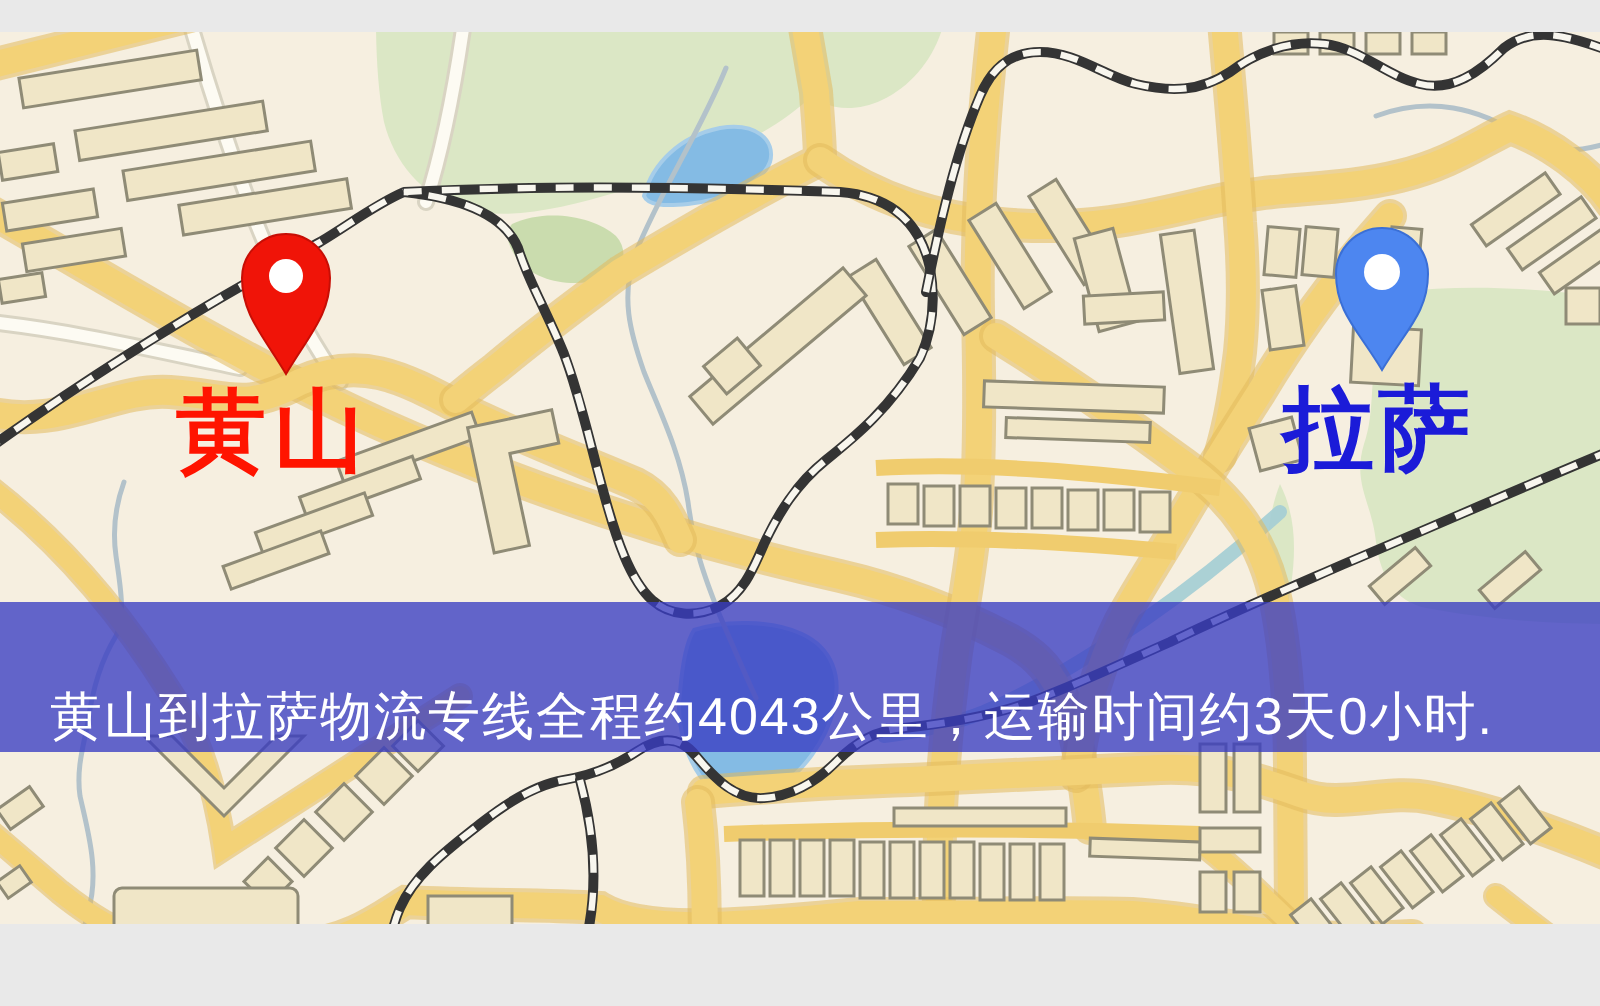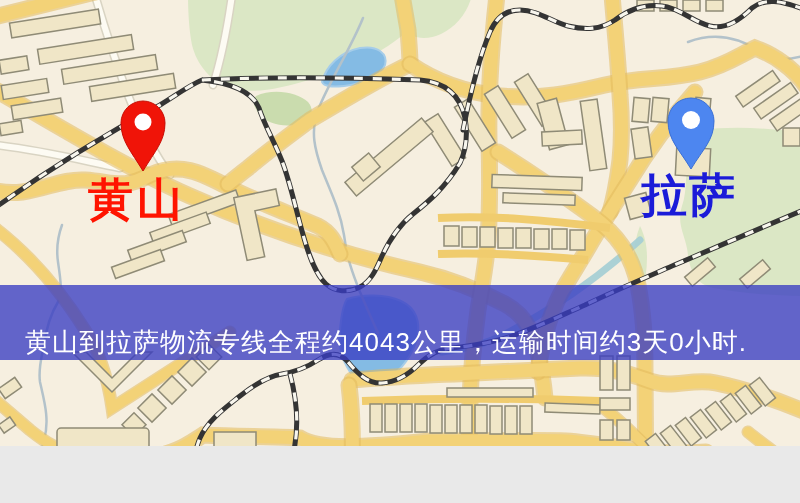--- a/index.html
+++ b/index.html
@@ -1,16 +1,16 @@
 <!DOCTYPE html>
 <html><head>
 <meta charset="utf-8">
 <style>
   html,body{margin:0;padding:0;background:#e9e9e9;font-family:"Liberation Sans",sans-serif;}
-  .stage{position:relative;width:800px;height:446px;overflow:hidden;background:#f6efe0;}
+  .stage{position:relative;width:800px;height:446px;overflow:hidden;background:#f6efe0;margin-top:16px;}
   svg{position:absolute;left:0;top:0;display:block;}
   
   .park{fill:#dbe7c5;stroke:none;}
   .park2{fill:#cadcae;}
   .water{fill:#84bbe4;stroke:#a6cde9;stroke-width:2;}
   .stream{fill:none;stroke:#b3c2ca;stroke-width:2.5;stroke-linecap:round;}
   .teal{fill:none;stroke:#a3cdd4;stroke-width:7;stroke-linecap:round;opacity:.9;}
   .rc{fill:none;stroke:#e2ba5c;stroke-width:17;stroke-linecap:round;opacity:.55;}
   .rd{fill:none;stroke:#f3d277;stroke-width:13;stroke-linecap:round;}
   .rcs{fill:none;stroke:#e2ba5c;stroke-width:13;stroke-linecap:round;opacity:.55;}
@@ -20,21 +20,21 @@
   .rl1{fill:none;stroke:#343434;stroke-width:5;stroke-linecap:round;}
   .rl2{fill:none;stroke:#f8f6ee;stroke-width:3.2;stroke-dasharray:9 10;}
   .bld{fill:#f0e6c7;stroke:#8f8b76;stroke-width:1.5;}
   .band{fill:none;stroke:#f0cc6e;stroke-width:8;}
   
   .map-label{position:absolute;font-weight:bold;line-height:1;white-space:nowrap;
     text-shadow:0 0 1px rgba(255,255,255,.4);}
   .origin-label{left:88px;top:178px;font-size:45px;letter-spacing:4px;color:#ff1400;
     font-family:"Liberation Serif","DejaVu Serif",serif;}
   .dest-label{left:641px;top:176px;font-size:46px;letter-spacing:2px;color:#1b1bd8;
-    font-family:Liberation Mono, monospace;}
+    font-family:Liberation Serif, serif;}
   
   .banner{position:absolute;left:0;top:285px;width:800px;height:75px;
     background:rgba(56,60,195,0.78);display:flex;align-items:flex-end;}
   .banner span{padding-left:25px;font-size:26px;color:#ffffff;letter-spacing:1px;
     font-family:"Liberation Sans","DejaVu Sans",sans-serif;}
 </style>
 </head>
 <body>
 
 <div class="stage">

